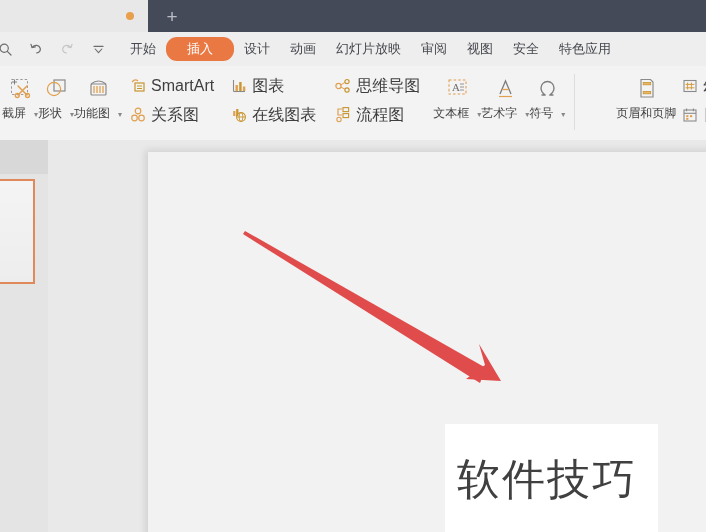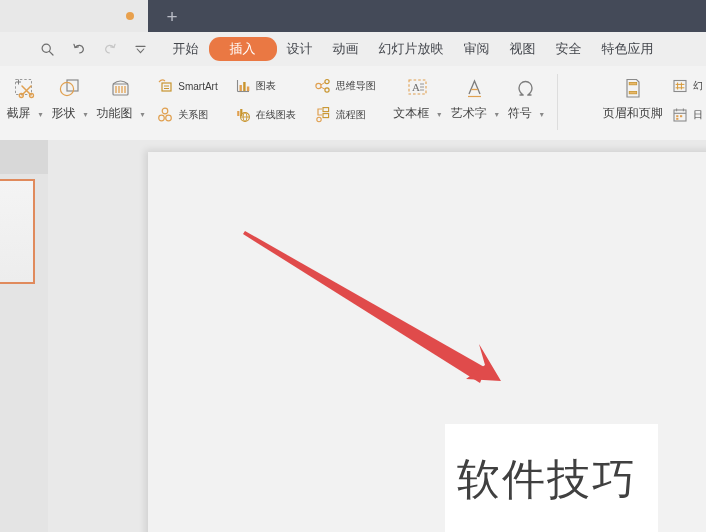--- a/index.html
+++ b/index.html
@@ -57,21 +57,20 @@
 
   
   .menubar {
     position: absolute;
     left: 0; top: 32px;
     width: 706px; height: 34px;
     background: #eeeeee;
     display: flex;
     align-items: center;
     border-bottom: 1px solid #e2e2e2;
-    justify-content: center;
   }
   .qat {
     display: flex;
     align-items: center;
     gap: 9px;
     padding-left: 0px;
     margin-left: -6px;
   }
   .qat-icon {
     width: 22px; height: 22px;
@@ -160,21 +159,21 @@
     gap: 5px;
   }
   .rb-small {
     display: flex;
     align-items: center;
     gap: 4px;
     height: 24px;
     padding: 0 3px;
   }
   .rb-small .rb-lbl {
-    font-size: 10px;
+    font-size: 16px;
     color: #3f3f3f;
     white-space: nowrap;
   }
   .caret {
     font-size: 8px;
     color: #888;
     line-height: 1;
     transform: translateY(1px);
   }
   .ico-svg { display: block; }

